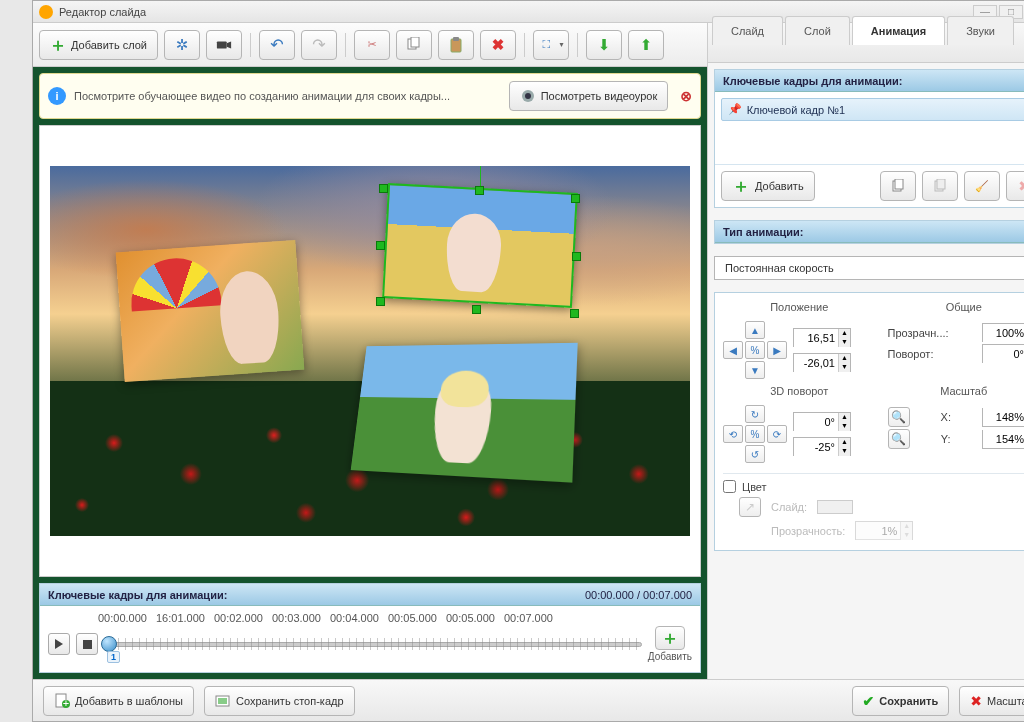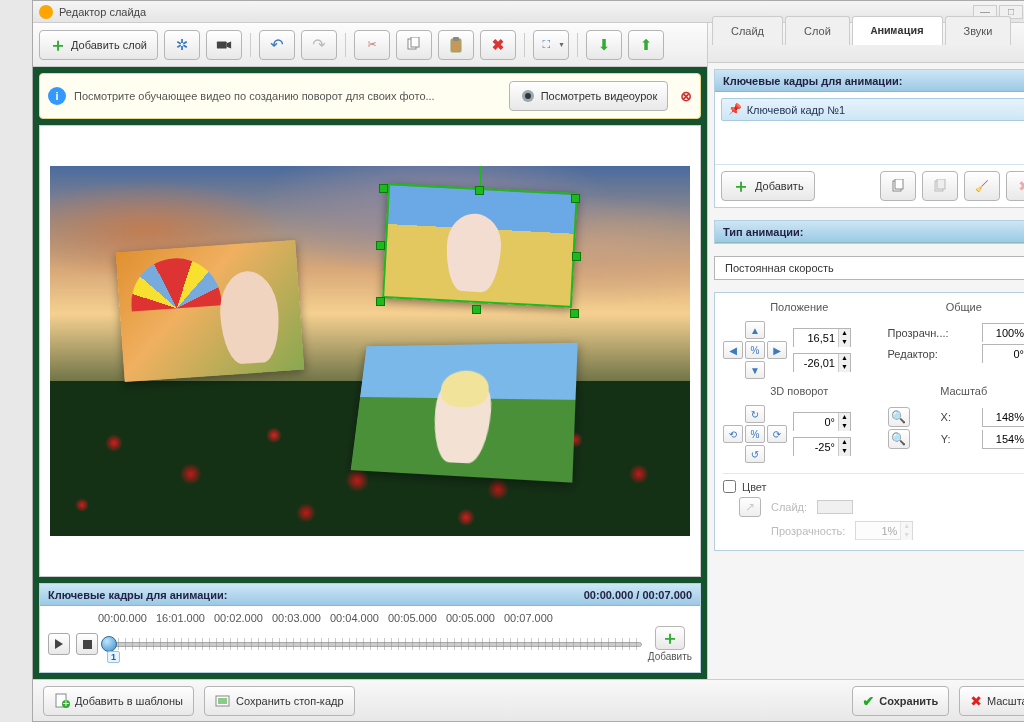--- a/index.html
+++ b/index.html
@@ -39,39 +39,39 @@
 .handle { position: absolute; width: 9px; height: 9px; background: #1fb81f; border: 1px solid #0a7a0a; }
 .h-tl{ left:329px; top:18px;} .h-tr{ left:521px; top:28px;} .h-bl{ left:326px; top:131px;} .h-br{ left:520px; top:143px;}
 .h-tm{ left:425px; top:20px;} .h-bm{ left:422px; top:139px;} .h-ml{ left:326px; top:75px;} .h-mr{ left:522px; top:86px;}
 .rot-line{ position:absolute; left:430px; top:-8px; width:1px; height:28px; background:#1fb81f;}
 .photo3 { width: 225px; height: 135px; left: 298px; top: 175px; transform: perspective(540px) rotateX(14deg) rotateY(-16deg) rotate(5deg); background: linear-gradient(180deg,#7ab8ea 0 42%, #4a9038 42% 100%); }
 .photo3 .child { position:absolute; left:86px; top:30px; width:58px; height:92px; background:#f3e2d3; border-radius: 46% 46% 34% 34%/42% 42% 58% 58%; }
 .photo3 .hair { position:absolute; left:90px; top:28px; width:50px; height:38px; background:#f2e39a; border-radius:50% 50% 40% 40%; }
 
 .timeline-panel { margin: 0 6px 6px 6px; border: 1px solid #b5d0e0; }
 .panel-header { background: linear-gradient(#cde6f5,#9cc9e5); height: 22px; display:flex; align-items:center; padding: 0 8px; color:#224; font-weight:bold; border-bottom:1px solid #8bb; }
-.panel-header .right { margin-left:auto; color:#224; font-weight:bold;}
+.panel-header .right { margin-left:auto; color:#224; font-weight:normal;}
 .timeline-body { background:#fff; padding: 6px 8px 10px 8px; }
 .ticks { display:flex; font-size:9px; color:#555; margin-left:50px; margin-bottom:2px; }
 .ticks span { width:58px; }
 .timeline-row { display:flex; align-items:center; gap:6px;}
 .play-btn,.stop-btn { width:22px; height:22px; border:1px solid #aaa; border-radius:3px; background:linear-gradient(#fff,#e8e8e8); display:flex; align-items:center; justify-content:center; cursor:pointer;}
 .track { flex:1; height:18px; position:relative; }
 .track-line { position:absolute; left:0; right:0; top:7px; height:5px; background:#ccc; border-radius:3px; border:1px solid #aaa;}
 .tick-marks { position:absolute; left:0; right:0; top:3px; height:12px; background: repeating-linear-gradient(90deg,#888 0, #888 1px, transparent 1px, transparent 7px); opacity:.45;}
 .knob { position:absolute; left:-3px; top:1px; width:16px; height:16px; border-radius:50%; background:radial-gradient(circle at 35% 30%, #bfe5ff, #3b8fc9); border:1px solid #2a6b98;}
 .keyframe-ind { position:absolute; left:3px; bottom:-10px; font-size:9px; color:#06c; font-weight:bold; background:#eaf3fb; border:1px solid #9cc0e0; padding:0 3px; border-radius:2px;}
 .add-kf { display:flex; flex-direction:column; align-items:center; gap:1px; }
 
 .bottom-bar { height: 42px; background: linear-gradient(#f8f8f8,#e8e8e8); border-top:1px solid #ccc; display:flex; align-items:center; padding: 0 10px; gap:10px;}
 .bottom-bar .spacer { flex:1; }
 
 .tabs { height:40px; background: linear-gradient(#f8f8f8,#e8e8e8); border-bottom:1px solid #ccc; display:flex; align-items:flex-end; padding:17px 4px; }
 .tab { padding: 8px 18px; border:1px solid #ccc; border-bottom:none; background:#f0f0f0; color:#555; cursor:pointer; border-radius:3px 3px 0 0; margin-right:2px; }
-.tab.active { background:#fff; color:#333; font-weight:bold;font-family:Liberation Mono, monospace; }
+.tab.active { background:#fff; color:#333; font-weight:bold; }
 
 .rp-section { margin: 6px; border: 1px solid #b5d0e0; background:#fff;}
 .rp-body { padding: 6px; }
 .kf-item { background: linear-gradient(#e6f2fb,#cfe6f5); border:1px solid #a8cbe4; padding: 4px 6px; border-radius:2px; display:flex; align-items:center; gap:5px; color:#235; }
 .pin-icon { color:#3a7abf; }
 .kf-list { height: 72px; }
 .kf-actions { display:flex; gap:6px; padding:6px; border-top:1px solid #d5e5f0;}
 .select-row { display:flex; margin:6px;}
 .select-row select { flex:1; height:24px; border:1px solid #b5b5b5; background:#fff; padding:0 6px; color:#333;}
 
@@ -168,21 +168,21 @@
         <div class="btn btn-sm">
             <span class="icon" style="color:#3a3;font-size:15px;">⬇</span>
           </div>
         <div class="btn btn-sm">
             <span class="icon" style="color:#3a3;font-size:15px;">⬆</span>
           </div>
       </div>
 
       <div class="infobar">
         <span class="info-icon">i</span>
-        <span class="info-text">Посмотрите обучающее видео по созданию поворот для своих фото...</span>
+        <span class="info-text">Посмотрите обучающее видео по созданию анимации для своих кадры...</span>
         <div class="btn">
           <span class="icon">
             <svg width="16" height="16" viewBox="0 0 16 16">
                 <circle cx="8" cy="8" r="6" fill="#9aa"></circle>
                 <circle cx="8" cy="8" r="3" fill="#334"></circle>
               </svg>
           </span>
           <span>Посмотреть видеоурок</span>
         </div>
         <span class="close-x">⊗</span>
@@ -359,21 +359,21 @@
                 <span class="lab">Прозрачн...:</span>
                 <div class="spin">
                   <input value="100%" style="">
                   <div class="sp">
                     <div>▲</div>
                     <div>▼</div>
                   </div>
                 </div>
               </div>
             <div class="row2">
-                <span class="lab">Редактор:</span>
+                <span class="lab">Поворот:</span>
                 <div class="spin">
                   <input value="0°" style="">
                   <div class="sp">
                     <div>▲</div>
                     <div>▼</div>
                   </div>
                 </div>
               </div>
           </div>
 

